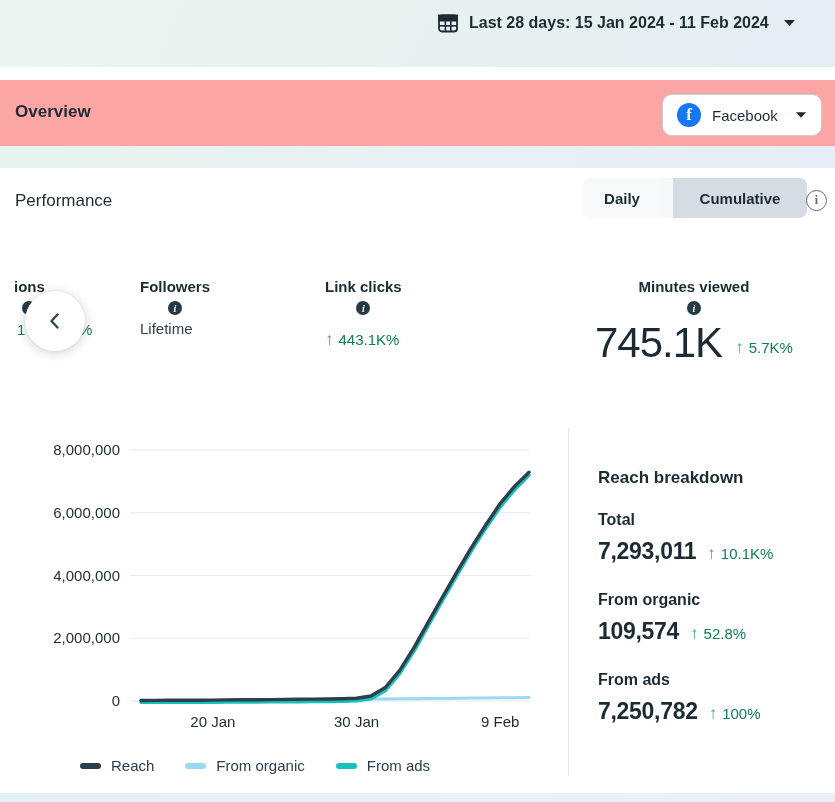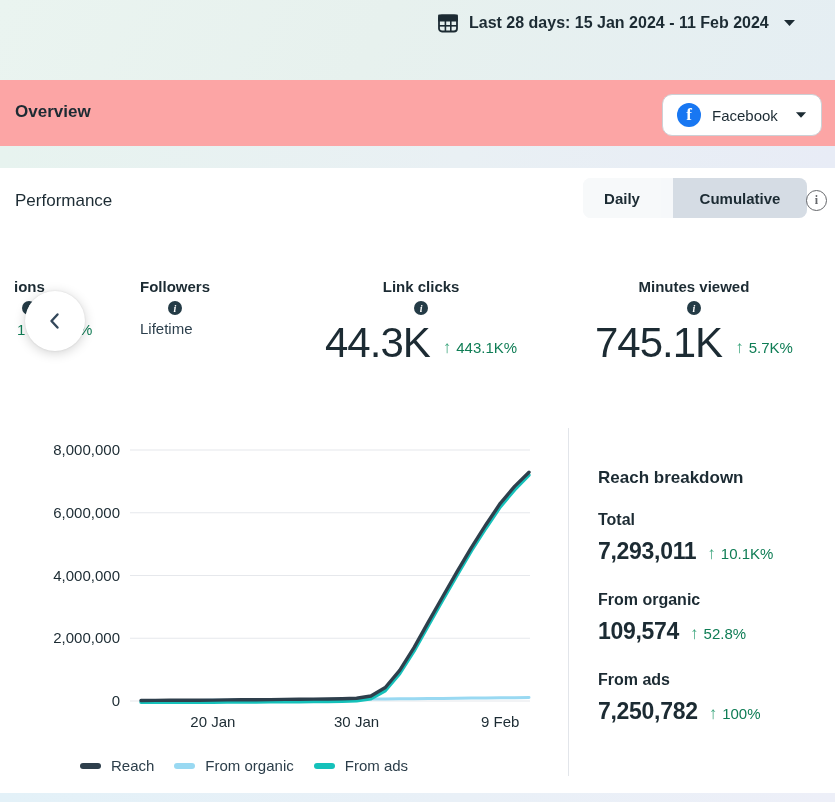--- a/index.html
+++ b/index.html
@@ -1,21 +1,21 @@
 <!DOCTYPE html>
 <html><head>
 <meta charset="utf-8">
 <style>
   html,body{margin:0;padding:0;background:#fff}
   body{width:835px;height:802px;position:relative;overflow:hidden;
        font-family:"Liberation Sans",sans-serif;color:#1c2b33;}
   .abs{position:absolute}
 
   
-  .topbar{position:absolute;left:0;top:0;width:835px;height:80px;
+  .topbar{position:absolute;left:0;top:0;width:835px;height:67px;
           background:linear-gradient(115deg,#eaf4f0 0%,#e7f1ee 45%,#e5eef3 100%);}
   .date-range{position:absolute;left:437px;top:12px;display:flex;align-items:center;gap:10px;
               background:none;border:none;padding:0;cursor:pointer;
               font-family:"Liberation Sans",sans-serif;font-size:16px;font-weight:700;color:#1c2b33;}
 
   
   .overview-row{position:absolute;left:0;top:80px;width:835px;height:66px;background:#fca5a5;}
   .page-title{position:absolute;left:15px;top:22px;margin:0;font-size:17px;font-weight:700;color:#1c2b33;}
   .channel-btn{position:absolute;right:13px;top:14px;width:160px;height:42px;box-sizing:border-box;
                border:1px solid #ccd0d5;border-radius:10px;background:#fff;cursor:pointer;
@@ -52,21 +52,21 @@
   .sub-label{font-size:15px;color:#2c3f4c;margin-top:5px;}
   .frag{position:absolute;font-size:15px;color:#0f7d55;z-index:1;}
   .carousel-btn{position:absolute;left:25px;top:291px;width:60px;height:60px;border-radius:50%;
                 background:#fff;border:none;cursor:pointer;z-index:5;
                 box-shadow:0 2px 12px rgba(0,0,0,.18),0 0 2px rgba(0,0,0,.10);
                 display:flex;align-items:center;justify-content:center;}
 
   
   #chart-svg{position:absolute;left:0;top:430px;}
   #chart-svg text{font-family:"Liberation Sans",sans-serif;}
-  .legend{position:absolute;left:80px;top:757px;display:flex;gap:20px;}
+  .legend{position:absolute;left:80px;top:757px;display:flex;gap:31px;}
   .legend-item{display:flex;align-items:center;gap:10px;font-size:15px;color:#2c3e4a;}
   .swatch{width:21px;height:6px;border-radius:3px;display:inline-block;}
 
   
   .vdivider{position:absolute;left:568px;top:428px;width:1px;height:348px;background:#e2e5ea;}
   .bk-title{position:absolute;left:598px;top:468px;margin:0;font-size:17px;font-weight:700;}
   .bk-label{position:absolute;left:598px;font-size:16px;font-weight:700;color:#1c2b33;}
   .bk-value-row{position:absolute;left:598px;display:flex;align-items:center;gap:11px;}
   .bk-value{font-size:23px;font-weight:700;letter-spacing:-.3px;color:#1c2b33;line-height:1;}
   .bk-change{display:flex;align-items:center;gap:5px;font-size:15px;color:#0f7d55;margin-top:3px;}
@@ -137,21 +137,20 @@
     </div>
     <div class="sub-label">Lifetime</div>
   </div>
 
   <div class="abs" style="left:325px;top:278px">
     <div class="metric-label">
       <span>Link clicks</span>
       <button class="info-dot">i</button>
     </div>
     <div class="value-row" style="margin-top:7px">
-      <span class="metric-value">44.3K</span>
       <span class="change">
         <span class="arrow">↑</span>
         <span>443.1K%</span>
       </span>
     </div>
   </div>
 
   <div class="abs" style="left:595px;top:278px">
     <div class="metric-label">
       <span>Minutes viewed</span>

